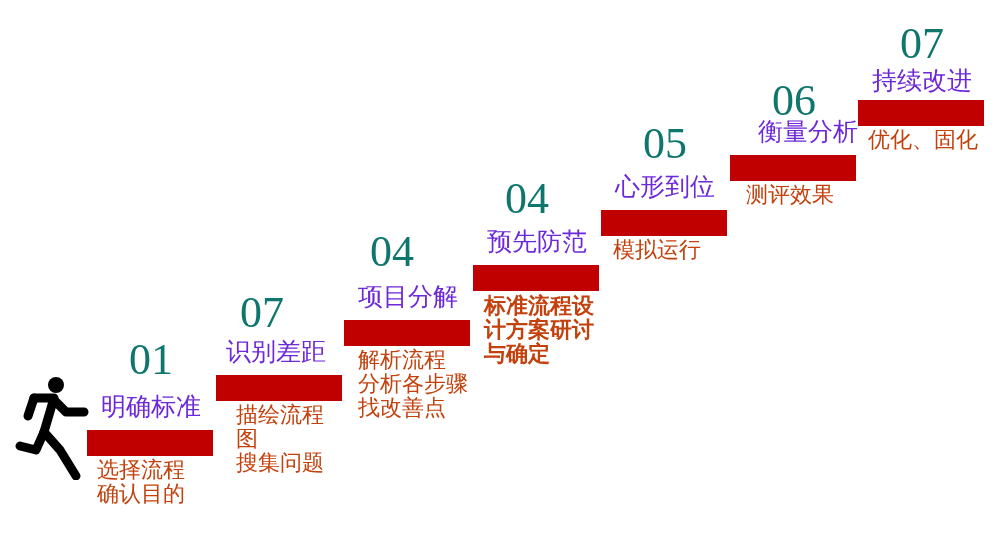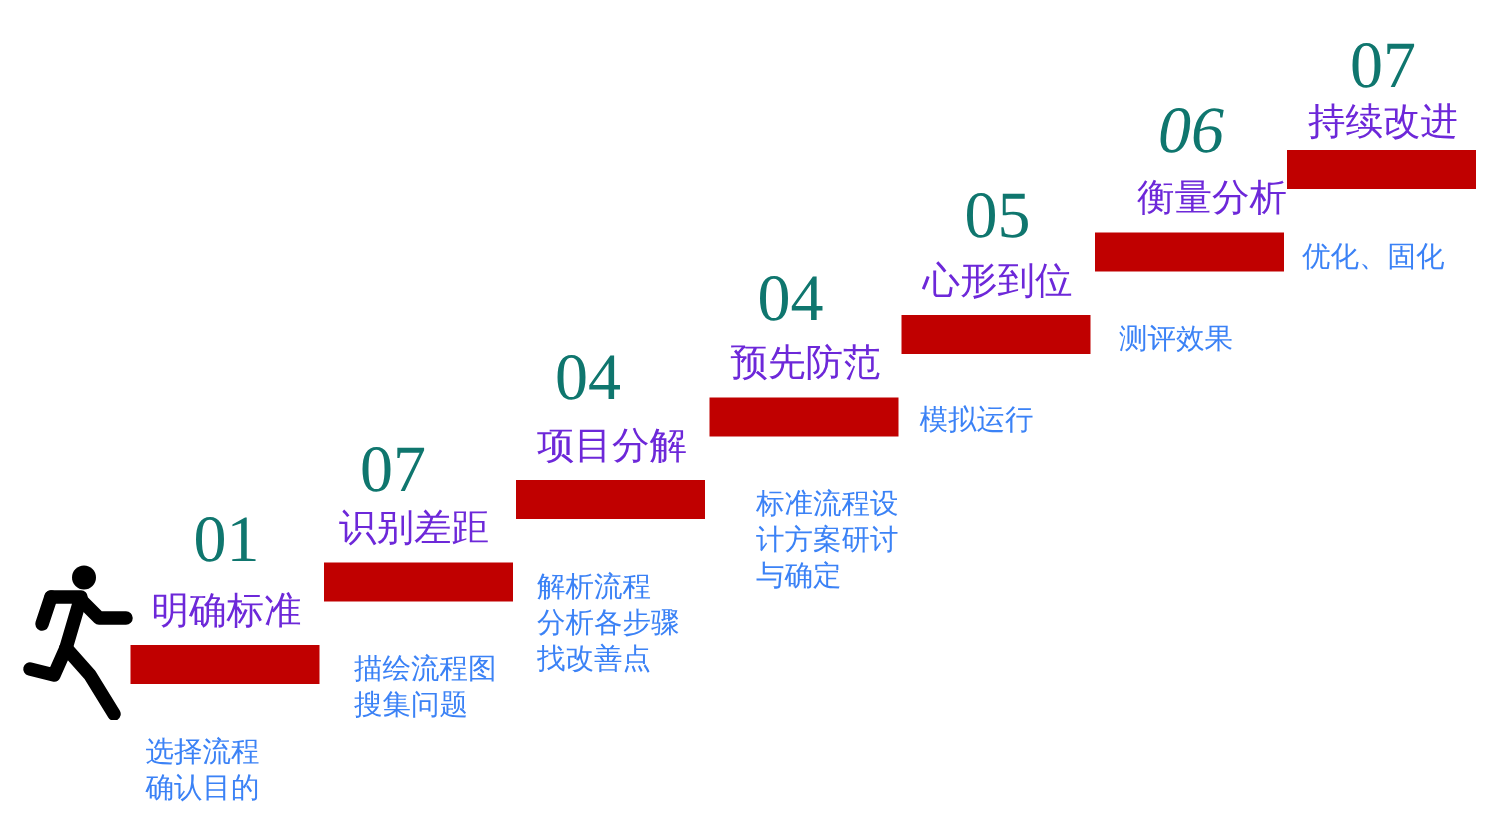--- a/index.html
+++ b/index.html
@@ -1,21 +1,21 @@
 <!DOCTYPE html>
 <html><head>
 <meta charset="utf-8">
 <style>
   html,body{margin:0;padding:0;background:#ffffff;}
   body{width:1000px;height:546px;position:relative;overflow:hidden;font-family:"DejaVu Serif","Liberation Serif",serif;}
   .step{position:absolute;width:128px;}
   .num{position:absolute;left:0;width:128px;text-align:center;font-family:"Liberation Serif","DejaVu Serif",serif;font-size:44px;line-height:44px;color:#0f766e;}
   .title{position:absolute;left:0;width:128px;text-align:center;font-size:25px;line-height:30px;color:#6d28d9;font-weight:500;white-space:nowrap;}
   .bar{position:absolute;left:0;width:126px;height:26px;background:#c00000;}
-  .desc{position:absolute;font-size:19px;line-height:24px;color:#3b82f6;white-space:pre-line;margin-top:31px;}
+  .desc{position:absolute;font-size:22px;line-height:24px;color:#c2410c;white-space:pre-line;}
   .runner{position:absolute;left:14px;top:376px;width:76px;height:104px;}
 </style>
 </head>
 <body>
 
 <svg class="runner" viewBox="0 0 76 104">
   <circle cx="42" cy="9" r="8" fill="#000"></circle>
   <g stroke="#000" stroke-width="9" stroke-linecap="round" stroke-linejoin="round" fill="none">
     <path d="M20 22 L40 22 L30 56"></path>
     <path d="M40 24 L52 36 L70 36"></path>
@@ -47,34 +47,34 @@
   <div class="bar" style="top:92px;"></div>
   <div class="desc" style="top:120px;left:14px;">解析流程
 分析各步骤
 找改善点</div>
 </div>
 
 <div class="step" style="left:473px;top:173px;">
   <div class="num" style="top:4px;left:-10px;">04</div>
   <div class="title" style="top:54px;text-align:center;">预先防范</div>
   <div class="bar" style="top:92px;"></div>
-  <div class="desc" style="top:120px;left:31px;">标准流程设
+  <div class="desc" style="top:120px;left:11px;font-weight:bold;">标准流程设
 计方案研讨
 与确定</div>
 </div>
 
 <div class="step" style="left:601px;top:118px;">
   <div class="num" style="top:4px;">05</div>
   <div class="title" style="top:54px;">心形到位</div>
   <div class="bar" style="top:92px;"></div>
-  <div class="desc" style="top:120px;left:12px;font-family:Liberation Mono, monospace;">模拟运行</div>
+  <div class="desc" style="top:120px;left:12px;">模拟运行</div>
 </div>
 
 <div class="step" style="left:730px;top:63px;">
-  <div class="num" style="top:2px;font-style:italic;">06</div>
+  <div class="num" style="top:16px;">06</div>
   <div class="title" style="top:54px;text-align:right;">衡量分析</div>
   <div class="bar" style="top:92px;"></div>
   <div class="desc" style="top:120px;left:16px;">测评效果</div>
 </div>
 
 <div class="step" style="left:858px;top:8px;">
   <div class="num" style="top:14px;">07</div>
   <div class="title" style="top:58px;">持续改进</div>
   <div class="bar" style="top:92px;"></div>
   <div class="desc" style="top:120px;left:10px;">优化、固化</div>

